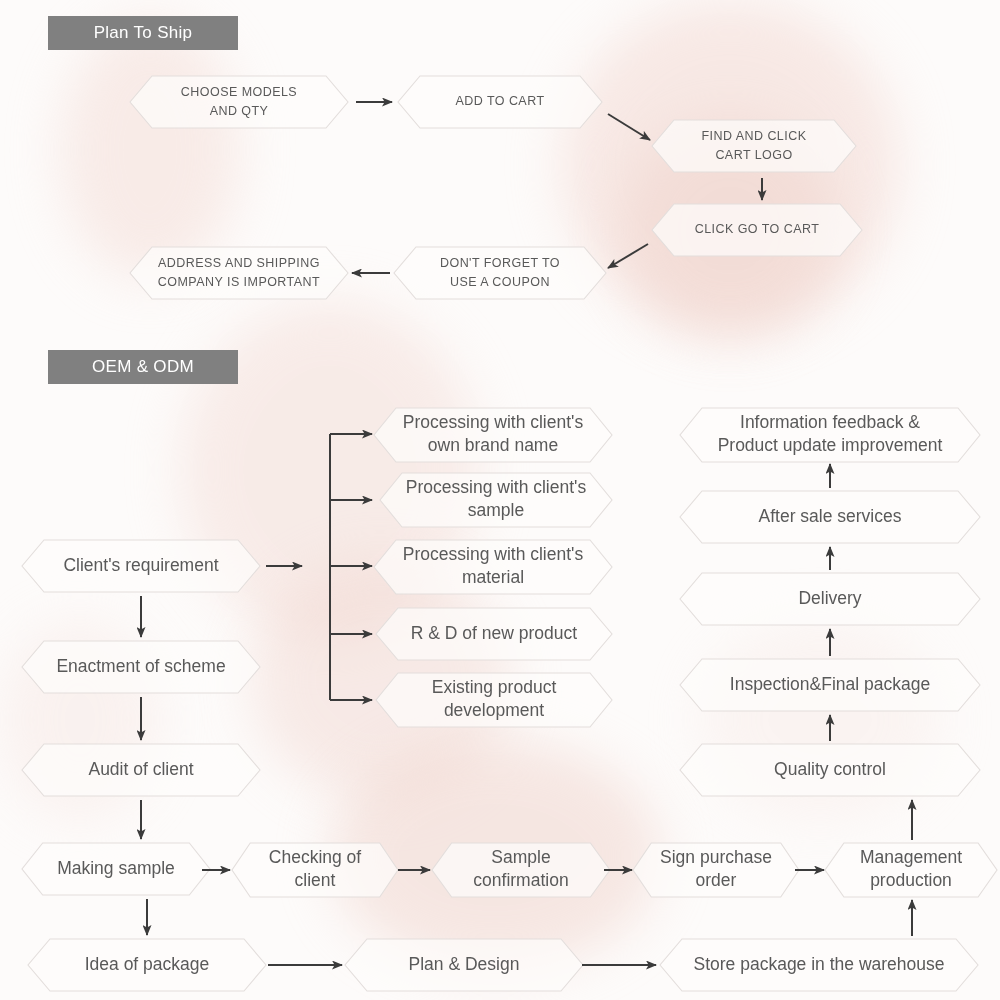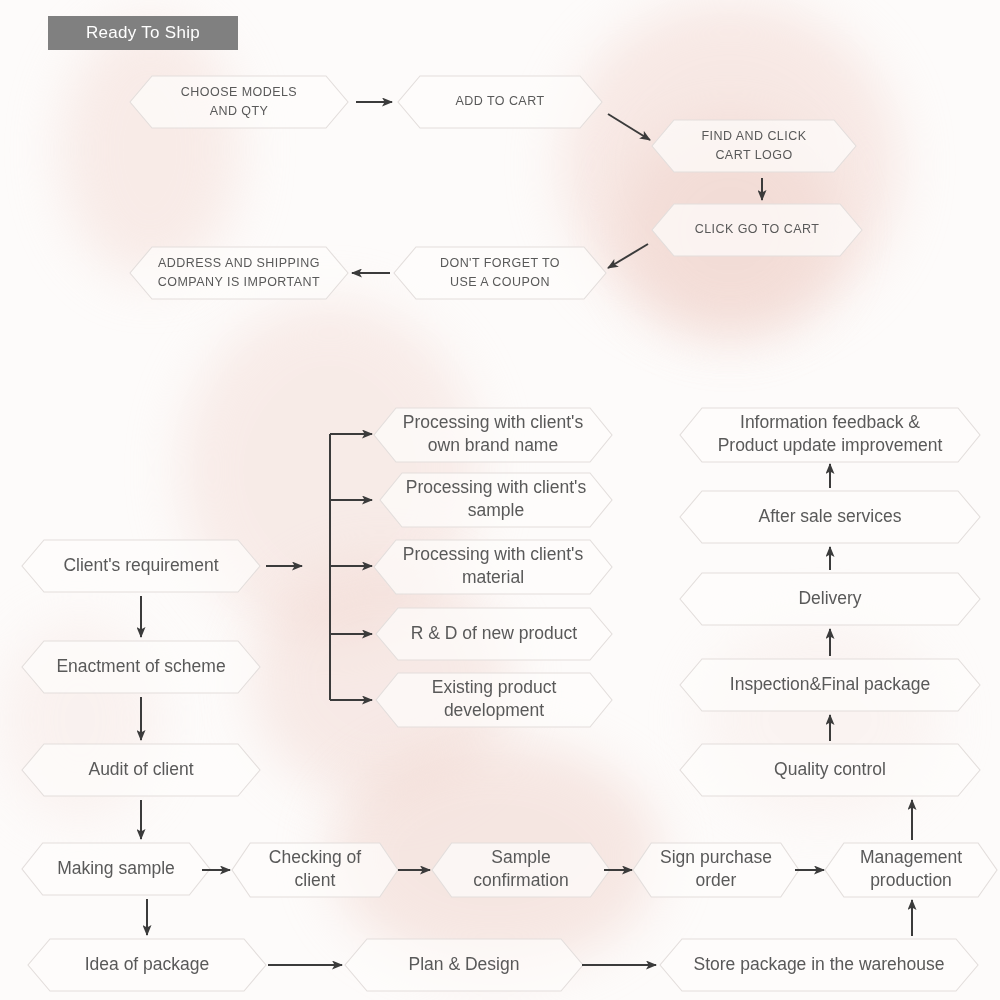--- a/index.html
+++ b/index.html
@@ -33,22 +33,23 @@
 
   <div class="wm" style="left:60px;top:20px;width:180px;height:260px;background:#f4ded8;opacity:.55;"></div>
   <div class="wm" style="left:560px;top:0px;width:340px;height:330px;background:#f2d6cf;opacity:.5;"></div>
   <div class="wm" style="left:620px;top:120px;width:220px;height:220px;background:#eecfc7;opacity:.45;"></div>
   <div class="wm" style="left:180px;top:300px;width:300px;height:340px;background:#f3dcd6;opacity:.5;"></div>
   <div class="wm" style="left:250px;top:560px;width:260px;height:240px;background:#f0d5ce;opacity:.45;"></div>
   <div class="wm" style="left:330px;top:740px;width:330px;height:230px;background:#efd2ca;opacity:.5;"></div>
   <div class="wm" style="left:0px;top:620px;width:160px;height:200px;background:#f6e6e2;opacity:.45;"></div>
   <div class="wm" style="left:700px;top:620px;width:240px;height:200px;background:#f7e9e5;opacity:.4;"></div>
 
-  <div class="badge" style="left:48px;top:16px;width:154px;">Ready To Ship</div>
-
+  <div class="badge" style="left:48px;top:16px;width:154px;">Plan To Ship</div>
+
+  <div class="badge" style="left:48px;top:350px;width:154px;">OEM &amp; ODM</div>
 
   <svg id="graph" width="1000" height="1000">
     <defs>
       <marker id="ah" markerWidth="11" markerHeight="9" refX="10" refY="4.5" orient="auto" markerUnits="userSpaceOnUse">
         <path d="M0,0 L11,4.5 L0,9 L2.6,4.5 Z" fill="#3b3b3b"></path>
       </marker>
     </defs>
     <g id="nodes-layer">
         <g>
           <path d="M152,76 L326,76 L348,102 L326,128 L152,128 L130,102 Z" class="hexfill"></path>

